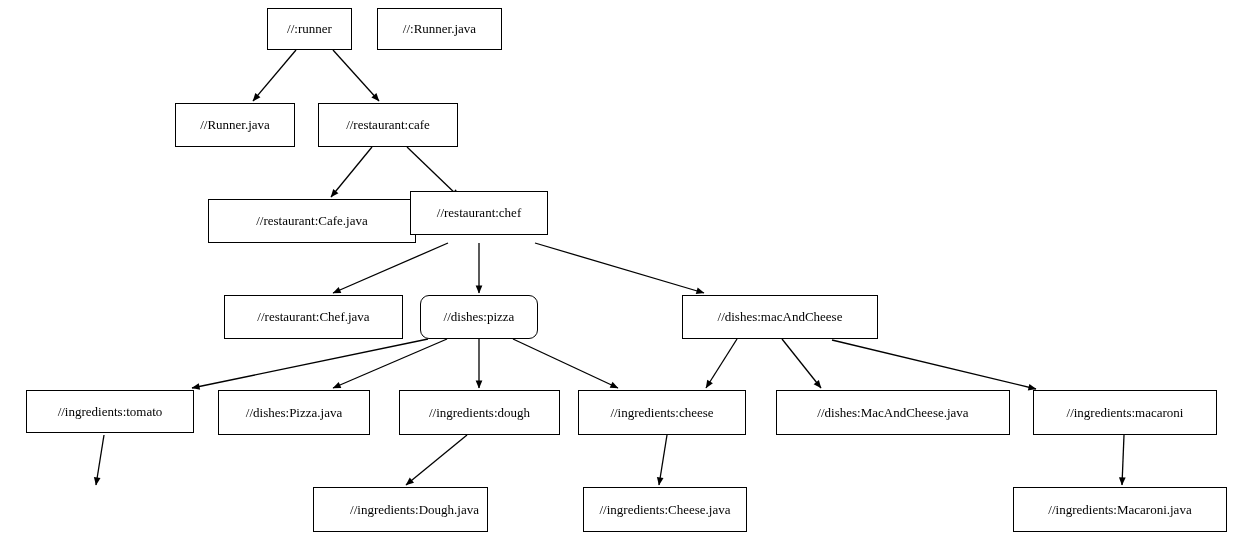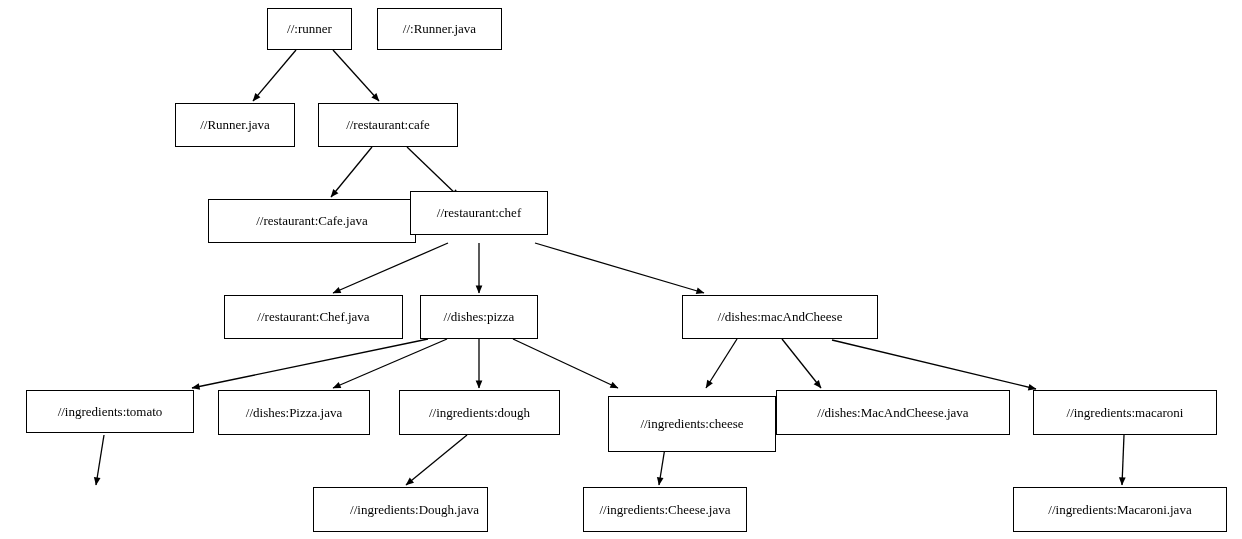--- a/index.html
+++ b/index.html
@@ -76,36 +76,36 @@
     </div>
     <div class="node" style="left: 208px; top: 199px; width: 208px; height: 44px;">
       <span>//restaurant:Cafe.java</span>
     </div>
     <div class="node" style="left: 410px; top: 191px; width: 138px; height: 44px;">
       <span>//restaurant:chef</span>
     </div>
     <div class="node" style="left: 216px; top: 295px; width: 179px; height: 44px; margin-left: 8px;">
       <span>//restaurant:Chef.java</span>
     </div>
-    <div class="node" style="left: 420px; top: 295px; width: 118px; height: 44px;">
+    <div class="node" style="left: 420px; top: 295px; width: 118px; height: 44px; border-radius: 9px;">
       <span>//dishes:pizza</span>
     </div>
     <div class="node" style="left: 682px; top: 295px; width: 196px; height: 44px;">
       <span>//dishes:macAndCheese</span>
     </div>
     <div class="node" style="left: 26px; top: 390px; width: 168px; height: 43px;">
       <span>//ingredients:tomato</span>
     </div>
     <div class="node" style="left: 218px; top: 390px; width: 152px; height: 45px;">
       <span>//dishes:Pizza.java</span>
     </div>
     <div class="node" style="left: 399px; top: 390px; width: 161px; height: 45px;">
       <span>//ingredients:dough</span>
     </div>
-    <div class="node" style="left: 608px; top: 390px; width: 168px; height: 56px; margin-top: 6px;">
+    <div class="node" style="left: 578px; top: 390px; width: 168px; height: 45px;">
       <span>//ingredients:cheese</span>
     </div>
     <div class="node" style="left: 776px; top: 390px; width: 234px; height: 45px;">
       <span>//dishes:MacAndCheese.java</span>
     </div>
     <div class="node" style="left: 1033px; top: 390px; width: 184px; height: 45px;">
       <span>//ingredients:macaroni</span>
     </div>
     <div class="node" style="left: 313px; top: 487px; width: 175px; height: 45px; padding-left: 28px;">
       <span>//ingredients:Dough.java</span>

